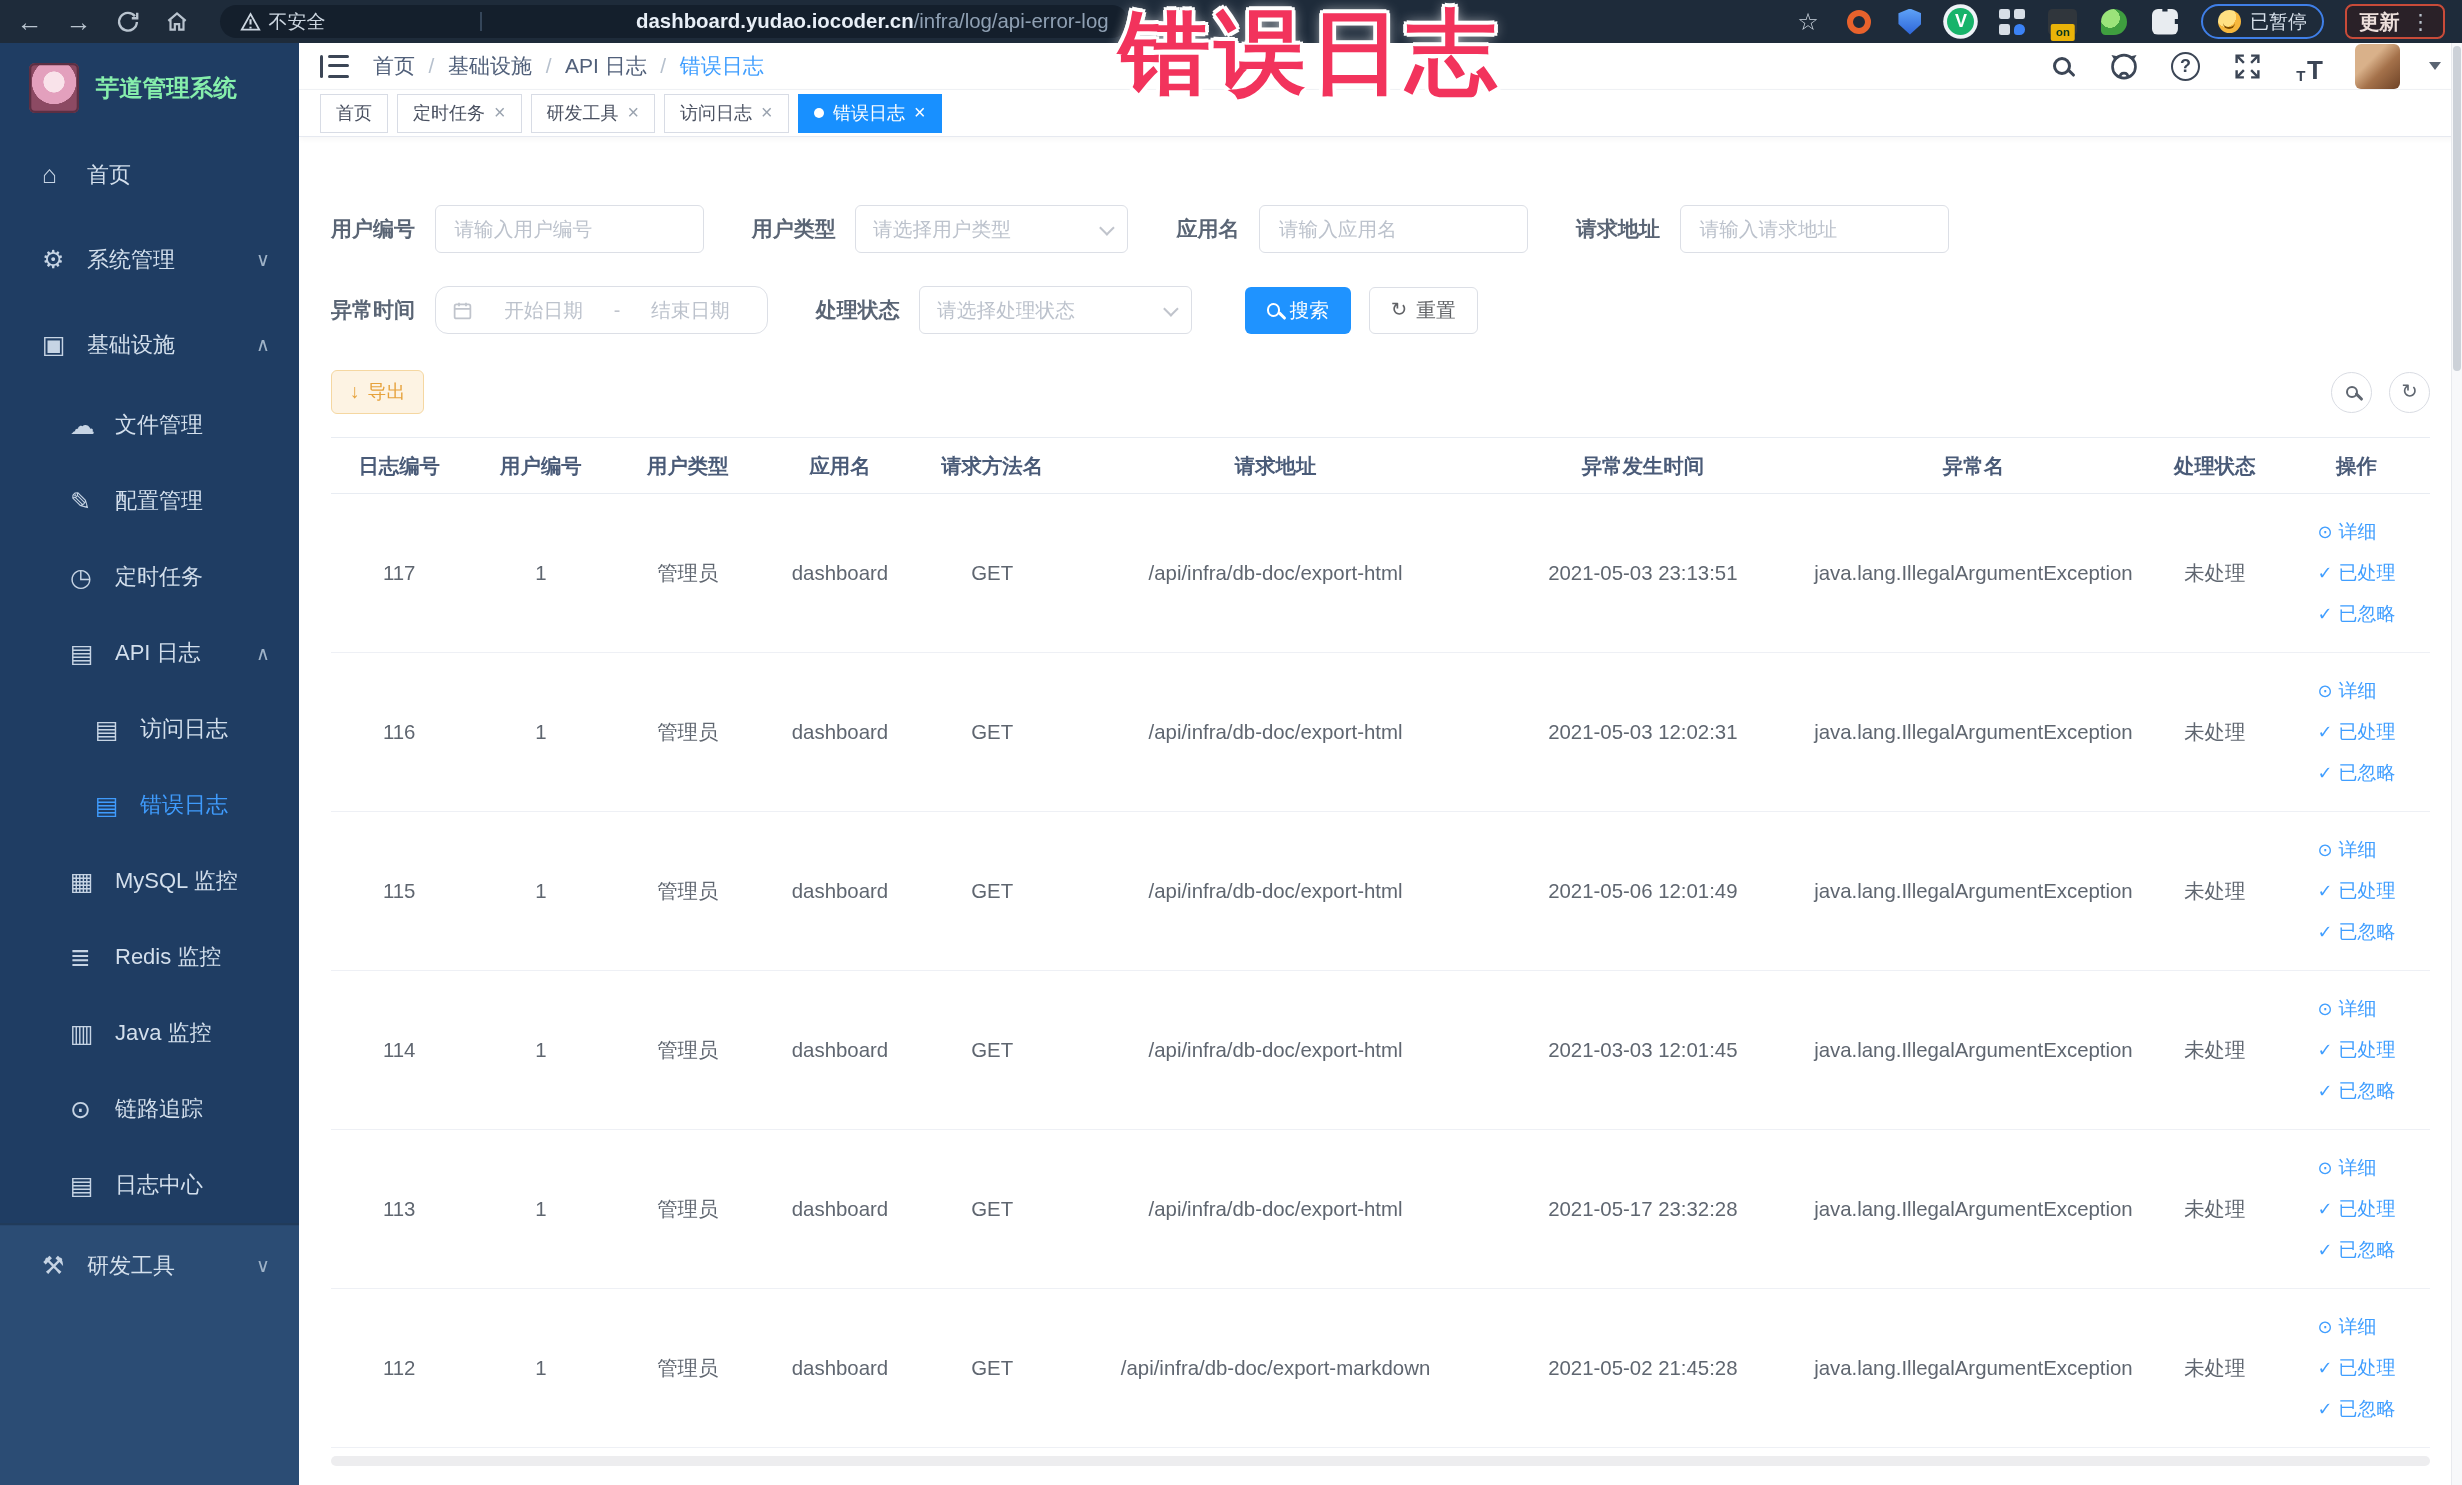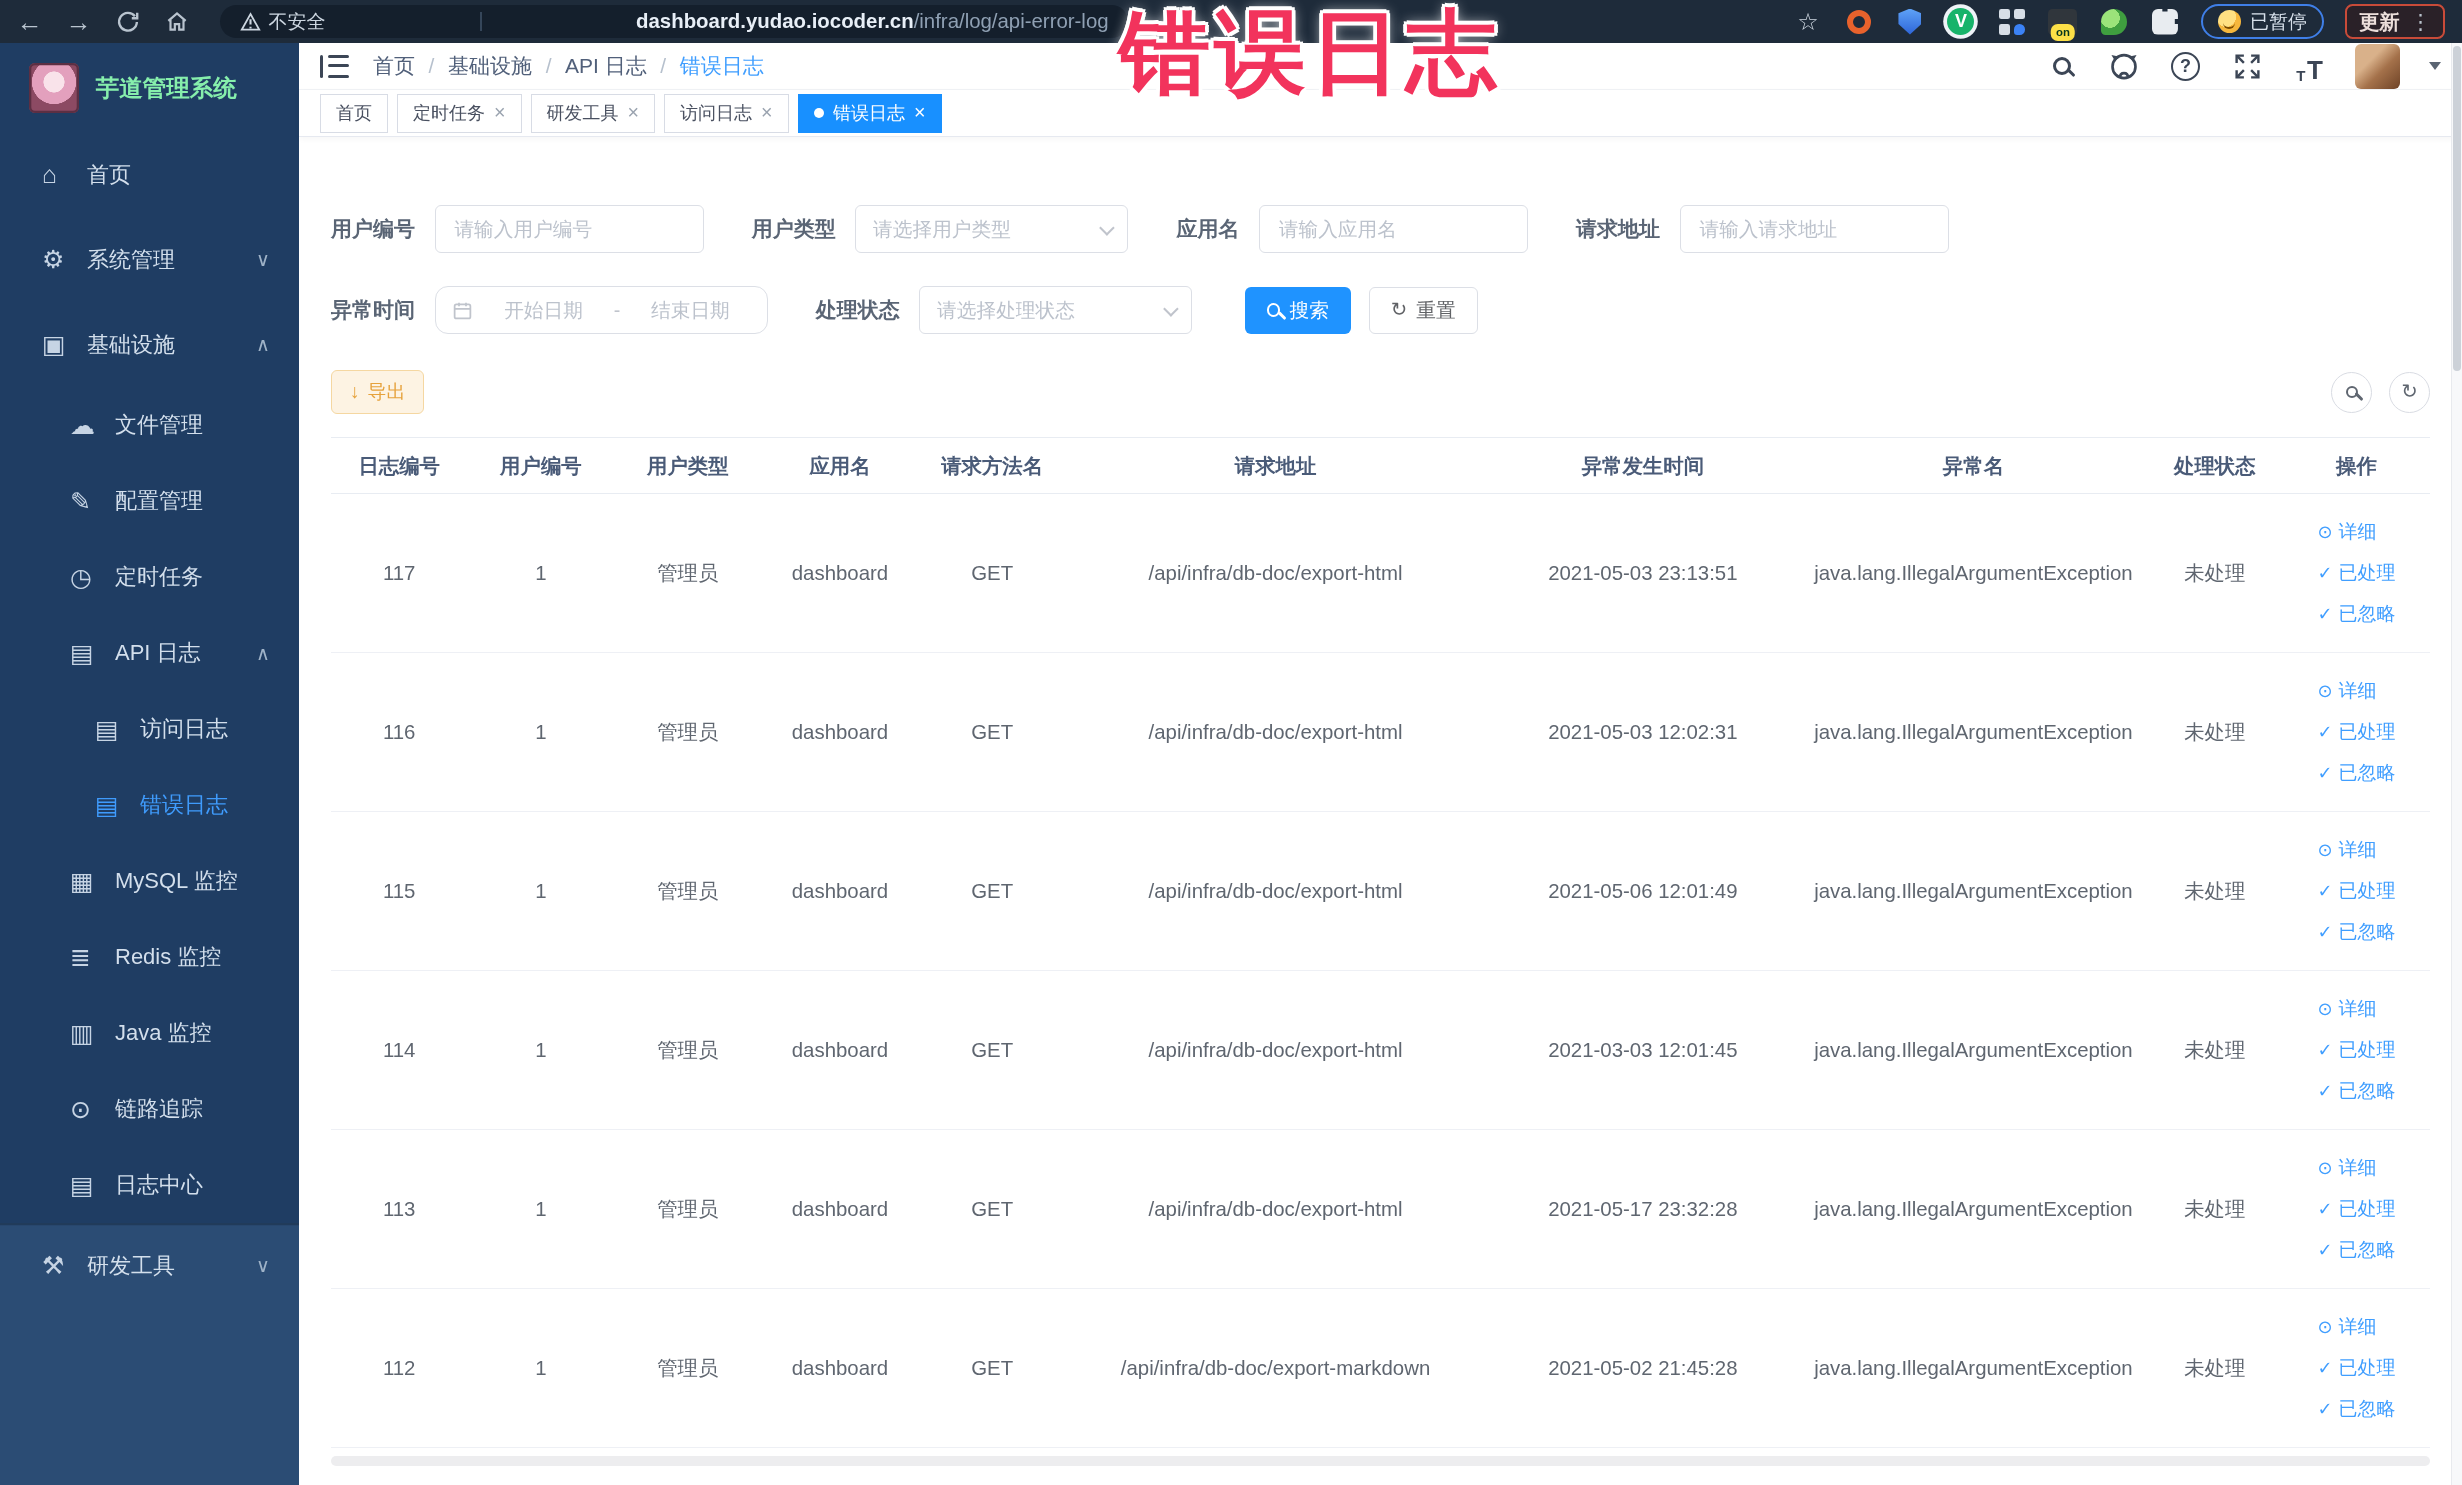--- a/index.html
+++ b/index.html
@@ -18,22 +18,22 @@
   .bext{margin-left:auto;display:flex;align-items:center;gap:21px;}
   .xic{width:30px;height:30px;display:flex;align-items:center;justify-content:center;font-size:24px;color:#cfd8e2;}
   .ring{width:24px;height:24px;border-radius:50%;border:6px solid #e8622c;}
   .shield{width:23px;height:26px;background:linear-gradient(180deg,#5ea2f7,#2d64d8);clip-path:polygon(50% 0,100% 18%,100% 60%,50% 100%,0 60%,0 18%);}
   .vext{width:27px;height:27px;border-radius:50%;background:#17b36a;color:#fff;font-size:18px;font-weight:700;display:flex;align-items:center;justify-content:center;box-shadow:0 0 0 3.8px #eef3f7;}
   .grid4{position:relative;width:26px;height:26px;}
   .grid4 i{position:absolute;width:10.6px;height:10.6px;background:#d7dee6;border-radius:2.3px;}
   .grid4 i:nth-child(1){left:0;top:0}.grid4 i:nth-child(2){right:0;top:0}.grid4 i:nth-child(3){left:0;bottom:0}
   .grid4 i:nth-child(4){right:0;bottom:0;background:#3b82f6;border-radius:50% 50% 50% 3px;}
   .onext{position:relative;width:29px;height:26px;background:#30363c;border-radius:4.5px;}
-  .onext em{position:absolute;left:50%;transform:translateX(-50%);bottom:-6px;background:#fde047;color:#08371e;
-            font-style:normal;font-size:11.4px;font-weight:700;padding:0.8px 5.3px;border-radius:7px;line-height:1.3;}
+  .onext em{position:absolute;left:50%;transform:translateX(-50%);bottom:-6px;background:#eab308;color:#08371e;
+            font-style:normal;font-size:11.4px;font-weight:700;padding:0.8px 5.3px;border-radius:2px;line-height:1.3;}
   .sprout{width:26px;height:26px;border-radius:50% 50% 50% 4.5px;background:radial-gradient(circle at 35% 35%,#9be37a 0 40%,#3f9e3f 41% 100%);}
   .puzzle{width:26px;height:26px;background:#e8ecf0;border-radius:6px;clip-path:polygon(0 0,40% 0,40% 12%,60% 12%,60% 0,100% 0,100% 40%,88% 40%,88% 60%,100% 60%,100% 100%,0 100%);}
   .paused-pill{display:flex;align-items:center;gap:9px;height:35px;padding:0 15px;border:2.3px solid #3f7fe8;border-radius:18px;color:#d7e0ea;font-size:19px;}
   .face{position:relative;width:23px;height:23px;border-radius:50%;background:radial-gradient(circle at 35% 30%,#ffe082 0 45%,#f6b73c 46% 100%);}
   .face::after{content:"";position:absolute;left:5.3px;top:10.6px;width:12px;height:6px;border-bottom:2.3px solid #7a4b00;border-radius:0 0 7.6px 7.6px;}
   .update-pill{display:flex;align-items:center;gap:10.6px;height:35px;padding:0 12px;border:2.3px solid #c84b39;border-radius:7.6px;color:#ecdfdb;font-size:20.4px;font-weight:700;background:#2a2128;}
   .update-pill .dots{font-weight:400;color:#b9c2cc;font-size:21px;}
 
   
   .app{display:flex;height:1443px;}

